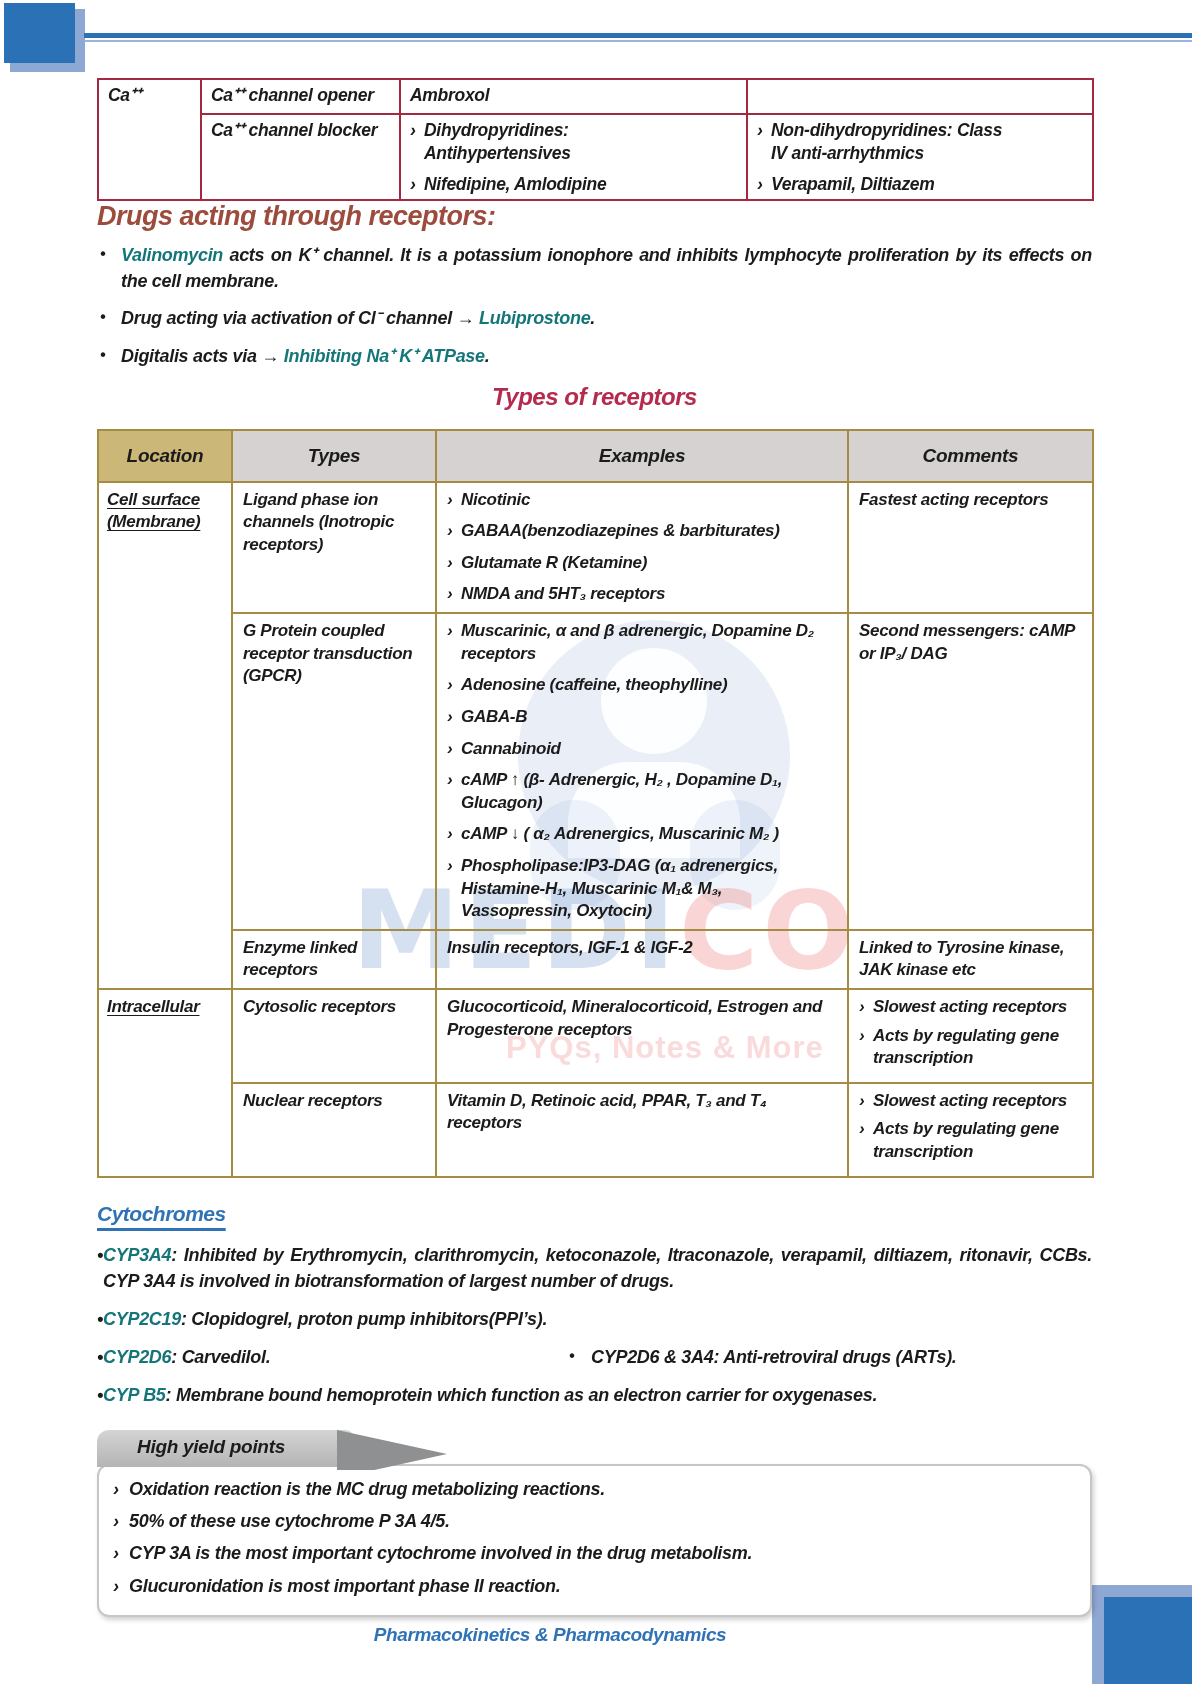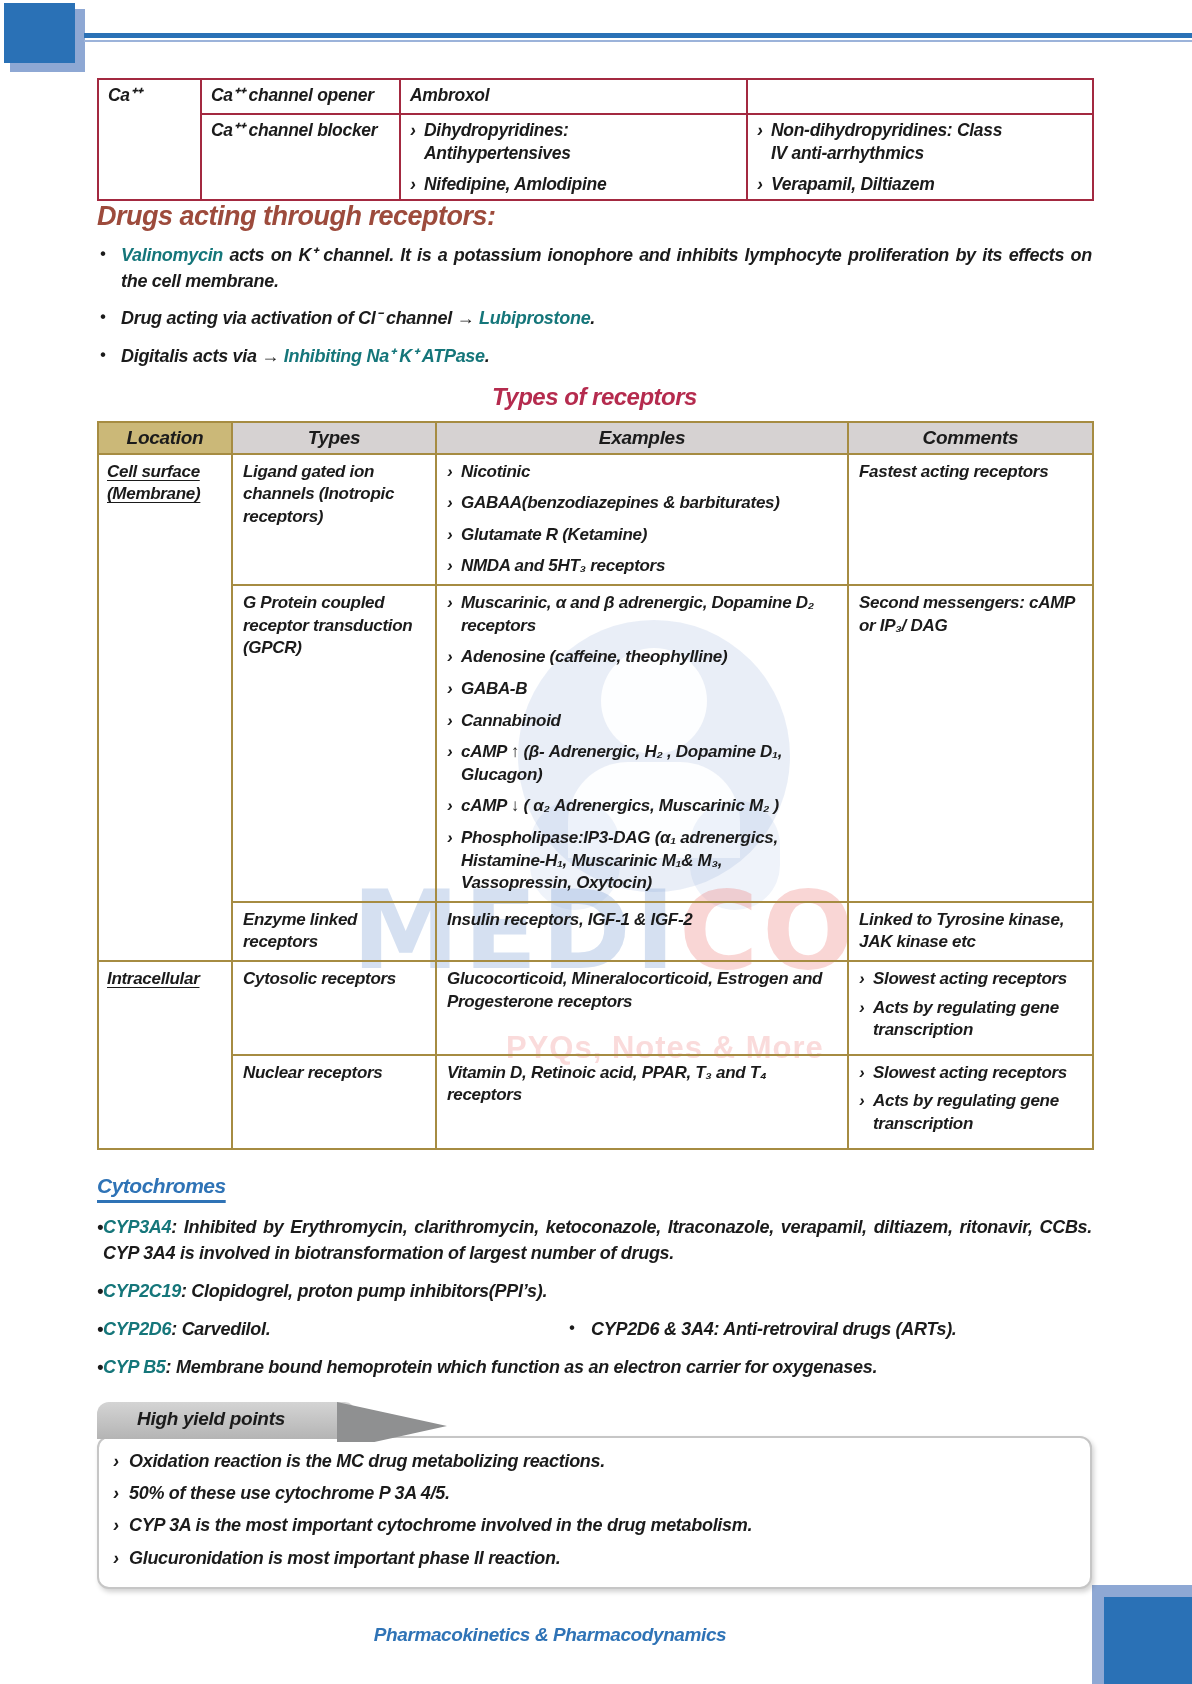--- a/index.html
+++ b/index.html
@@ -44,24 +44,24 @@
   .mk { flex:0 0 14px; }
   .w-narrow { max-width:180px; display:inline-block; }
   
   .brick-h { font-size:27px; color:#9d4b3c; letter-spacing:-0.5px; }
   .bullets { list-style:none; margin-top:10px; }
   .bullets li { display:flex; margin-bottom:11px; font-size:18px; line-height:1.45; }
   .bullets .bm { flex:0 0 24px; padding-left:3px; font-size:16px; }
   .bullets .bt { flex:1; }
   .just { text-align:justify; }
   .teal { color:#15767a; }
-  .rec-title { margin-top:14px; margin-bottom:10px; text-align:center; font-size:24px; color:#b52b4e; letter-spacing:-0.5px; }
+  .rec-title { margin-top:14px; margin-bottom:18px; text-align:center; font-size:24px; color:#b52b4e; letter-spacing:-0.5px; }
   
   .rec-table, .rec-table td, .rec-table th { border:2.5px solid #a68c42; }
-  .rec-table th { padding:4px 6px; font-size:19px; text-align:center; background:#d6d2d2; height:32px; vertical-align:middle; }
+  .rec-table th { padding:4px 6px; font-size:19px; text-align:center; background:#d6d2d2; height:52px; vertical-align:middle; }
   .rec-table th.loc-h { background:#cbb878; }
   .rec-table td { padding:6px 10px; font-size:17px; line-height:1.33; }
   .rec-table td.loc { padding:6px 8px; }
   .rec-table .u { text-decoration:underline; text-underline-offset:3px; }
   .rec-table .exli { margin-bottom:9px; }
   .rec-table .exli:last-child { margin-bottom:0; }
   .rec-table .cmli { margin-bottom:6px; }
   
   .cyto-h { margin-top:24px; font-size:21px; color:#2f73b6; text-decoration:underline; text-decoration-thickness:2.5px; text-underline-offset:7px; letter-spacing:-0.5px; }
   .cyto-bullets { list-style:none; margin-top:16px; }
@@ -177,21 +177,21 @@
         <th class="loc-h">Location</th>
         <th>Types</th>
         <th>Examples</th>
         <th>Comments</th>
       </tr>
       <tr>
         <td class="loc" rowspan="3">
           <div class="u">Cell surface</div>
           <div class="u">(Membrane)</div>
         </td>
-        <td>Ligand gated ion channels (Inotropic receptors)</td>
+        <td>Ligand phase ion channels (Inotropic receptors)</td>
         <td>
           <div class="li exli">
                 <span class="mk">›</span>
                 <span>Nicotinic</span>
               </div>
           <div class="li exli">
                 <span class="mk">›</span>
                 <span>GABAA(benzodiazepines &amp; barbiturates)</span>
               </div>
           <div class="li exli">

